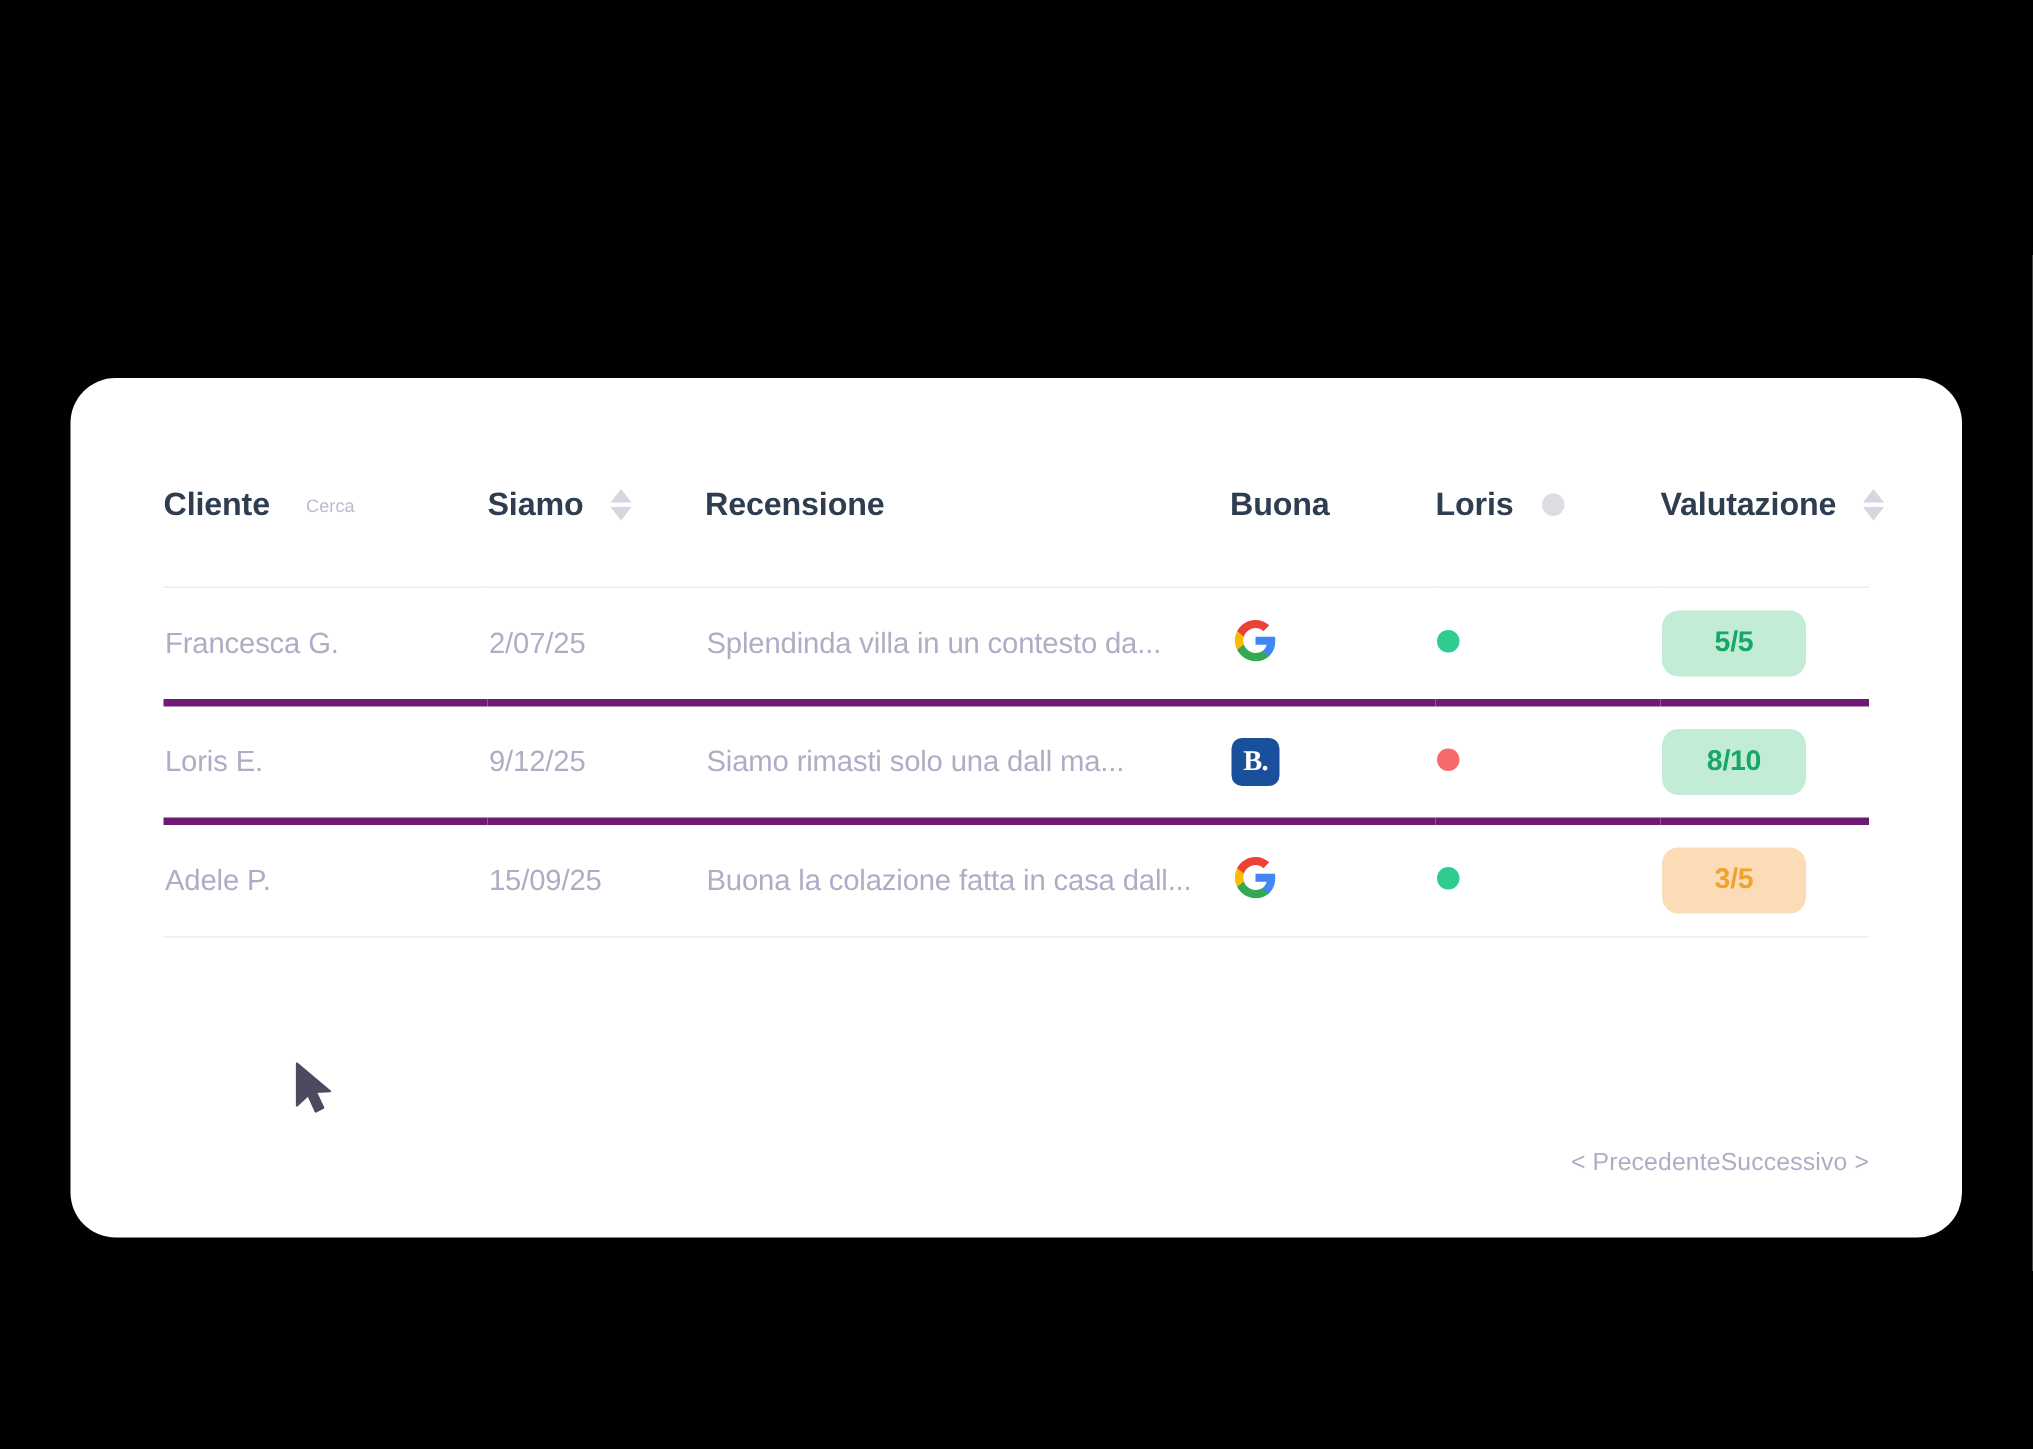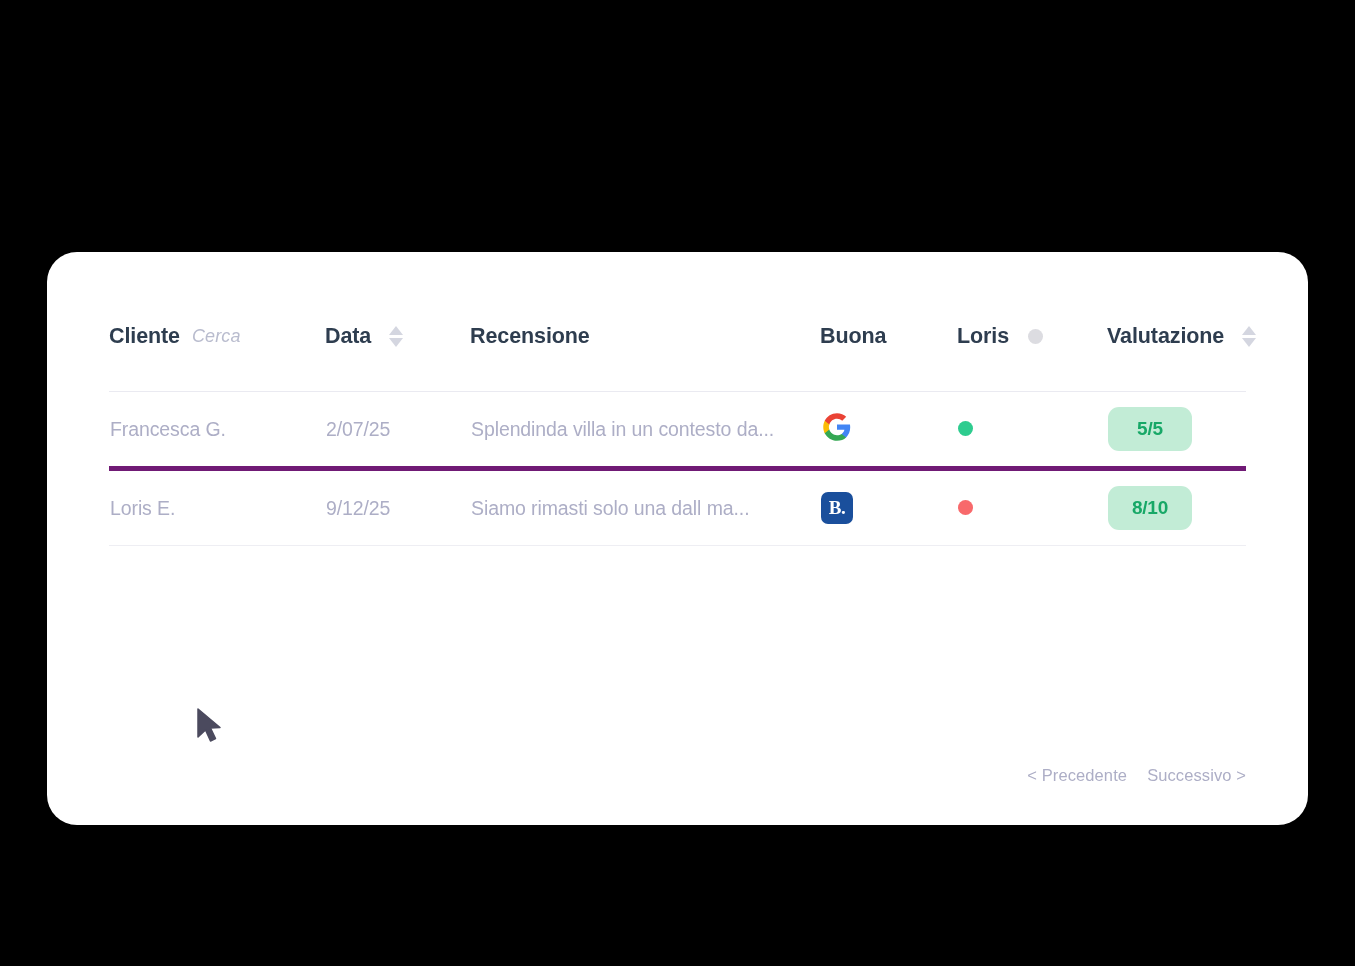--- a/index.html
+++ b/index.html
@@ -55,26 +55,25 @@
     white-space: nowrap;
   }
 
   .th-inner {
     display: flex;
     align-items: center;
     gap: 10px;
   }
 
   .search-hint {
-    font-size: 18px;
+    font-size: 12px;
     font-weight: normal;
     color: #b9bcce;
     letter-spacing: 0.1px;
-    margin-left: 2px;
-    font-style: italic;
+    margin-left: 14px;
   }
 
   
   .sort-ctl {
     display: inline-flex;
     flex-direction: column;
     align-items: center;
     justify-content: center;
     gap: 3px;
     margin-left: 8px;
@@ -159,38 +158,37 @@
     border-radius: 50%;
   }
   .status-dot.ok  { background: #2ecc8f; }
   .status-dot.bad { background: #f8696b; }
 
   
   .rating-pill {
     display: inline-flex;
     align-items: center;
     justify-content: center;
-    width: 84px;
+    width: 96px;
     height: 44px;
     border-radius: 11px;
     font-size: 19px;
     font-weight: bold;
     letter-spacing: -0.2px;
     box-sizing: border-box;
   }
   .rating-pill.green  { background: #c2ecd6; color: #17a867; }
   .rating-pill.orange { background: #fbdcb7; color: #f0a22f; }
 
   
   .pagination {
     position: absolute;
     right: 62px;
     bottom: 40px;
     display: flex;
-    gap: 20px;
     align-items: center;
   }
   .pagination a {
     font-size: 16.5px;
     color: #adaec6;
     text-decoration: none;
     white-space: nowrap;
     letter-spacing: 0.1px;
   }
 
@@ -224,21 +222,21 @@
 
         <th>
           <div class="th-inner">
             <span>Cliente</span>
             <span class="search-hint">Cerca</span>
           </div>
         </th>
 
         <th>
           <div class="th-inner">
-            <span>Data</span>
+            <span>Siamo</span>
             <span class="sort-ctl">
               <span class="tri-up"></span>
               <span class="tri-dn"></span>
             </span>
           </div>
         </th>
 
         <th>
           <div class="th-inner">
             <span>Recensione</span>
@@ -303,20 +301,41 @@
           <span class="booking-badge">B.</span>
         </td>
         <td>
           <span class="status-dot bad"></span>
         </td>
         <td>
           <span class="rating-pill green">8/10</span>
         </td>
       </tr>
 
+      <tr>
+        <td>Adele P.</td>
+        <td>15/09/25</td>
+        <td class="cell-review">Buona la colazione fatta in casa dall...</td>
+        <td>
+          <span class="src-icon">
+            <svg width="30" height="30" viewBox="0 0 48 48">
+              <path fill="#4285F4" d="M45.12 24.5c0-1.56-.14-3.06-.4-4.5H24v8.51h11.84c-.51 2.75-2.06 5.08-4.39 6.64v5.52h7.11c4.16-3.83 6.56-9.47 6.56-16.17z"></path>
+              <path fill="#34A853" d="M24 46c5.94 0 10.92-1.97 14.56-5.33l-7.11-5.52c-1.97 1.32-4.49 2.1-7.45 2.1-5.73 0-10.58-3.87-12.31-9.07H4.34v5.7C7.96 41.07 15.4 46 24 46z"></path>
+              <path fill="#FBBC05" d="M11.69 28.18C11.25 26.86 11 25.45 11 24s.25-2.86.69-4.18v-5.7H4.34C2.85 17.09 2 20.45 2 24c0 3.55.85 6.91 2.34 9.88l7.35-5.7z"></path>
+              <path fill="#EA4335" d="M24 10.75c3.23 0 6.13 1.11 8.41 3.29l6.31-6.31C34.91 4.18 29.93 2 24 2 15.4 2 7.96 6.93 4.34 14.12l7.35 5.7c1.73-5.2 6.58-9.07 12.31-9.07z"></path>
+            </svg>
+          </span>
+        </td>
+        <td>
+          <span class="status-dot ok"></span>
+        </td>
+        <td>
+          <span class="rating-pill orange">3/5</span>
+        </td>
+      </tr>
 
 
     </tbody>
   </table>
 
   <div class="pagination">
     <a href="#">&lt; Precedente</a>
     <a href="#">Successivo &gt;</a>
   </div>
 

